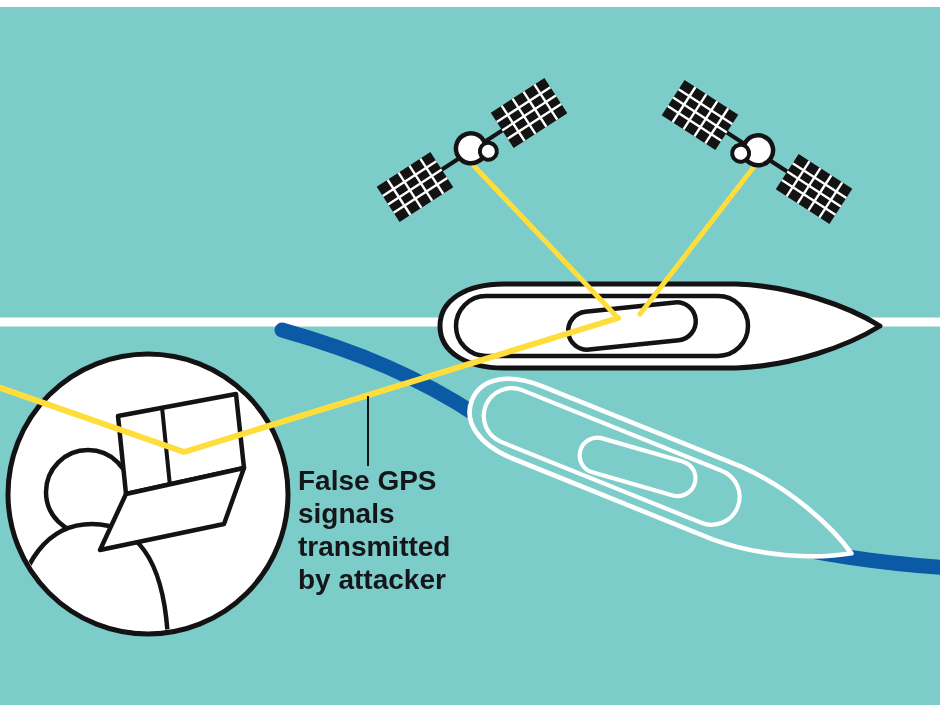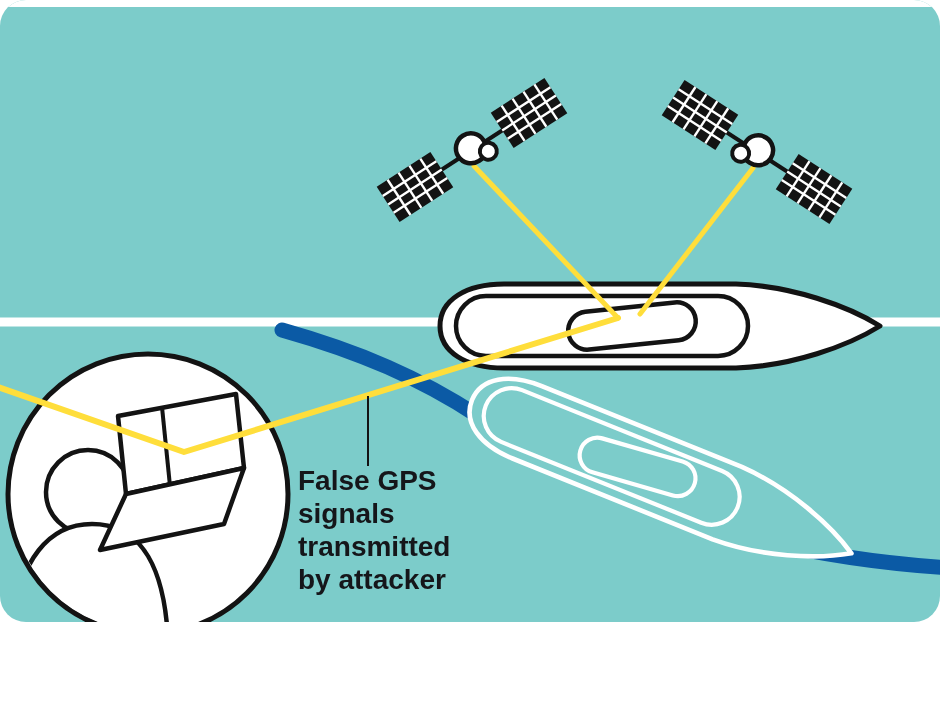--- a/index.html
+++ b/index.html
@@ -1,16 +1,16 @@
 <!DOCTYPE html>
 <html><head>
 <meta charset="utf-8">
 <style>
   html,body{margin:0;padding:0;background:#ffffff;}
-  .stage{position:relative;width:940px;height:622px;overflow:hidden;border-radius:26px;}
+  .stage{position:relative;width:940px;height:705px;overflow:hidden;}
   svg{display:block;width:940px;height:705px;}
   .annotation-text{
     font-family:"Liberation Sans", sans-serif;
     font-weight:700;
     font-size:28px;
     fill:#15161a;
   }
 </style>
 </head>
 <body>

